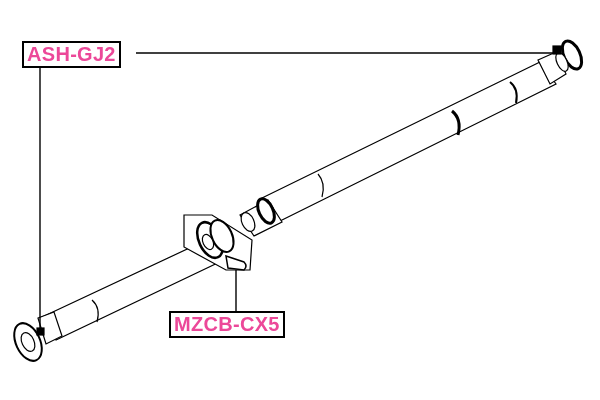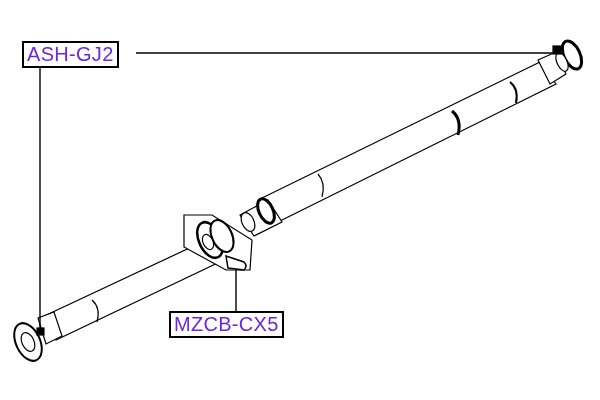--- a/index.html
+++ b/index.html
@@ -3,22 +3,22 @@
   <meta charset="utf-8">
   <style>
     html, body { margin: 0; padding: 0; background: #ffffff; }
     .canvas { position: relative; width: 600px; height: 400px; background: #ffffff; overflow: hidden; }
     svg.drawing { position: absolute; left: 0; top: 0; }
     .callout {
       position: absolute;
       border: 2px solid #000;
       background: #fff;
       font-family: "Liberation Sans", sans-serif;
-      font-weight: normal;
-      color: #6d28d9;
+      font-weight: bold;
+      color: #ec4899;
       line-height: 1;
       padding: 1px 3px 0 3px;
       letter-spacing: 0.3px;
       white-space: nowrap;
     }
     .callout-a { left: 22px; top: 41px; font-size: 20px; height: 22px; }
     .callout-b { left: 169px; top: 311px; font-size: 20px; height: 22px; text-align: right; }
   </style>
 </head>
 <body>

